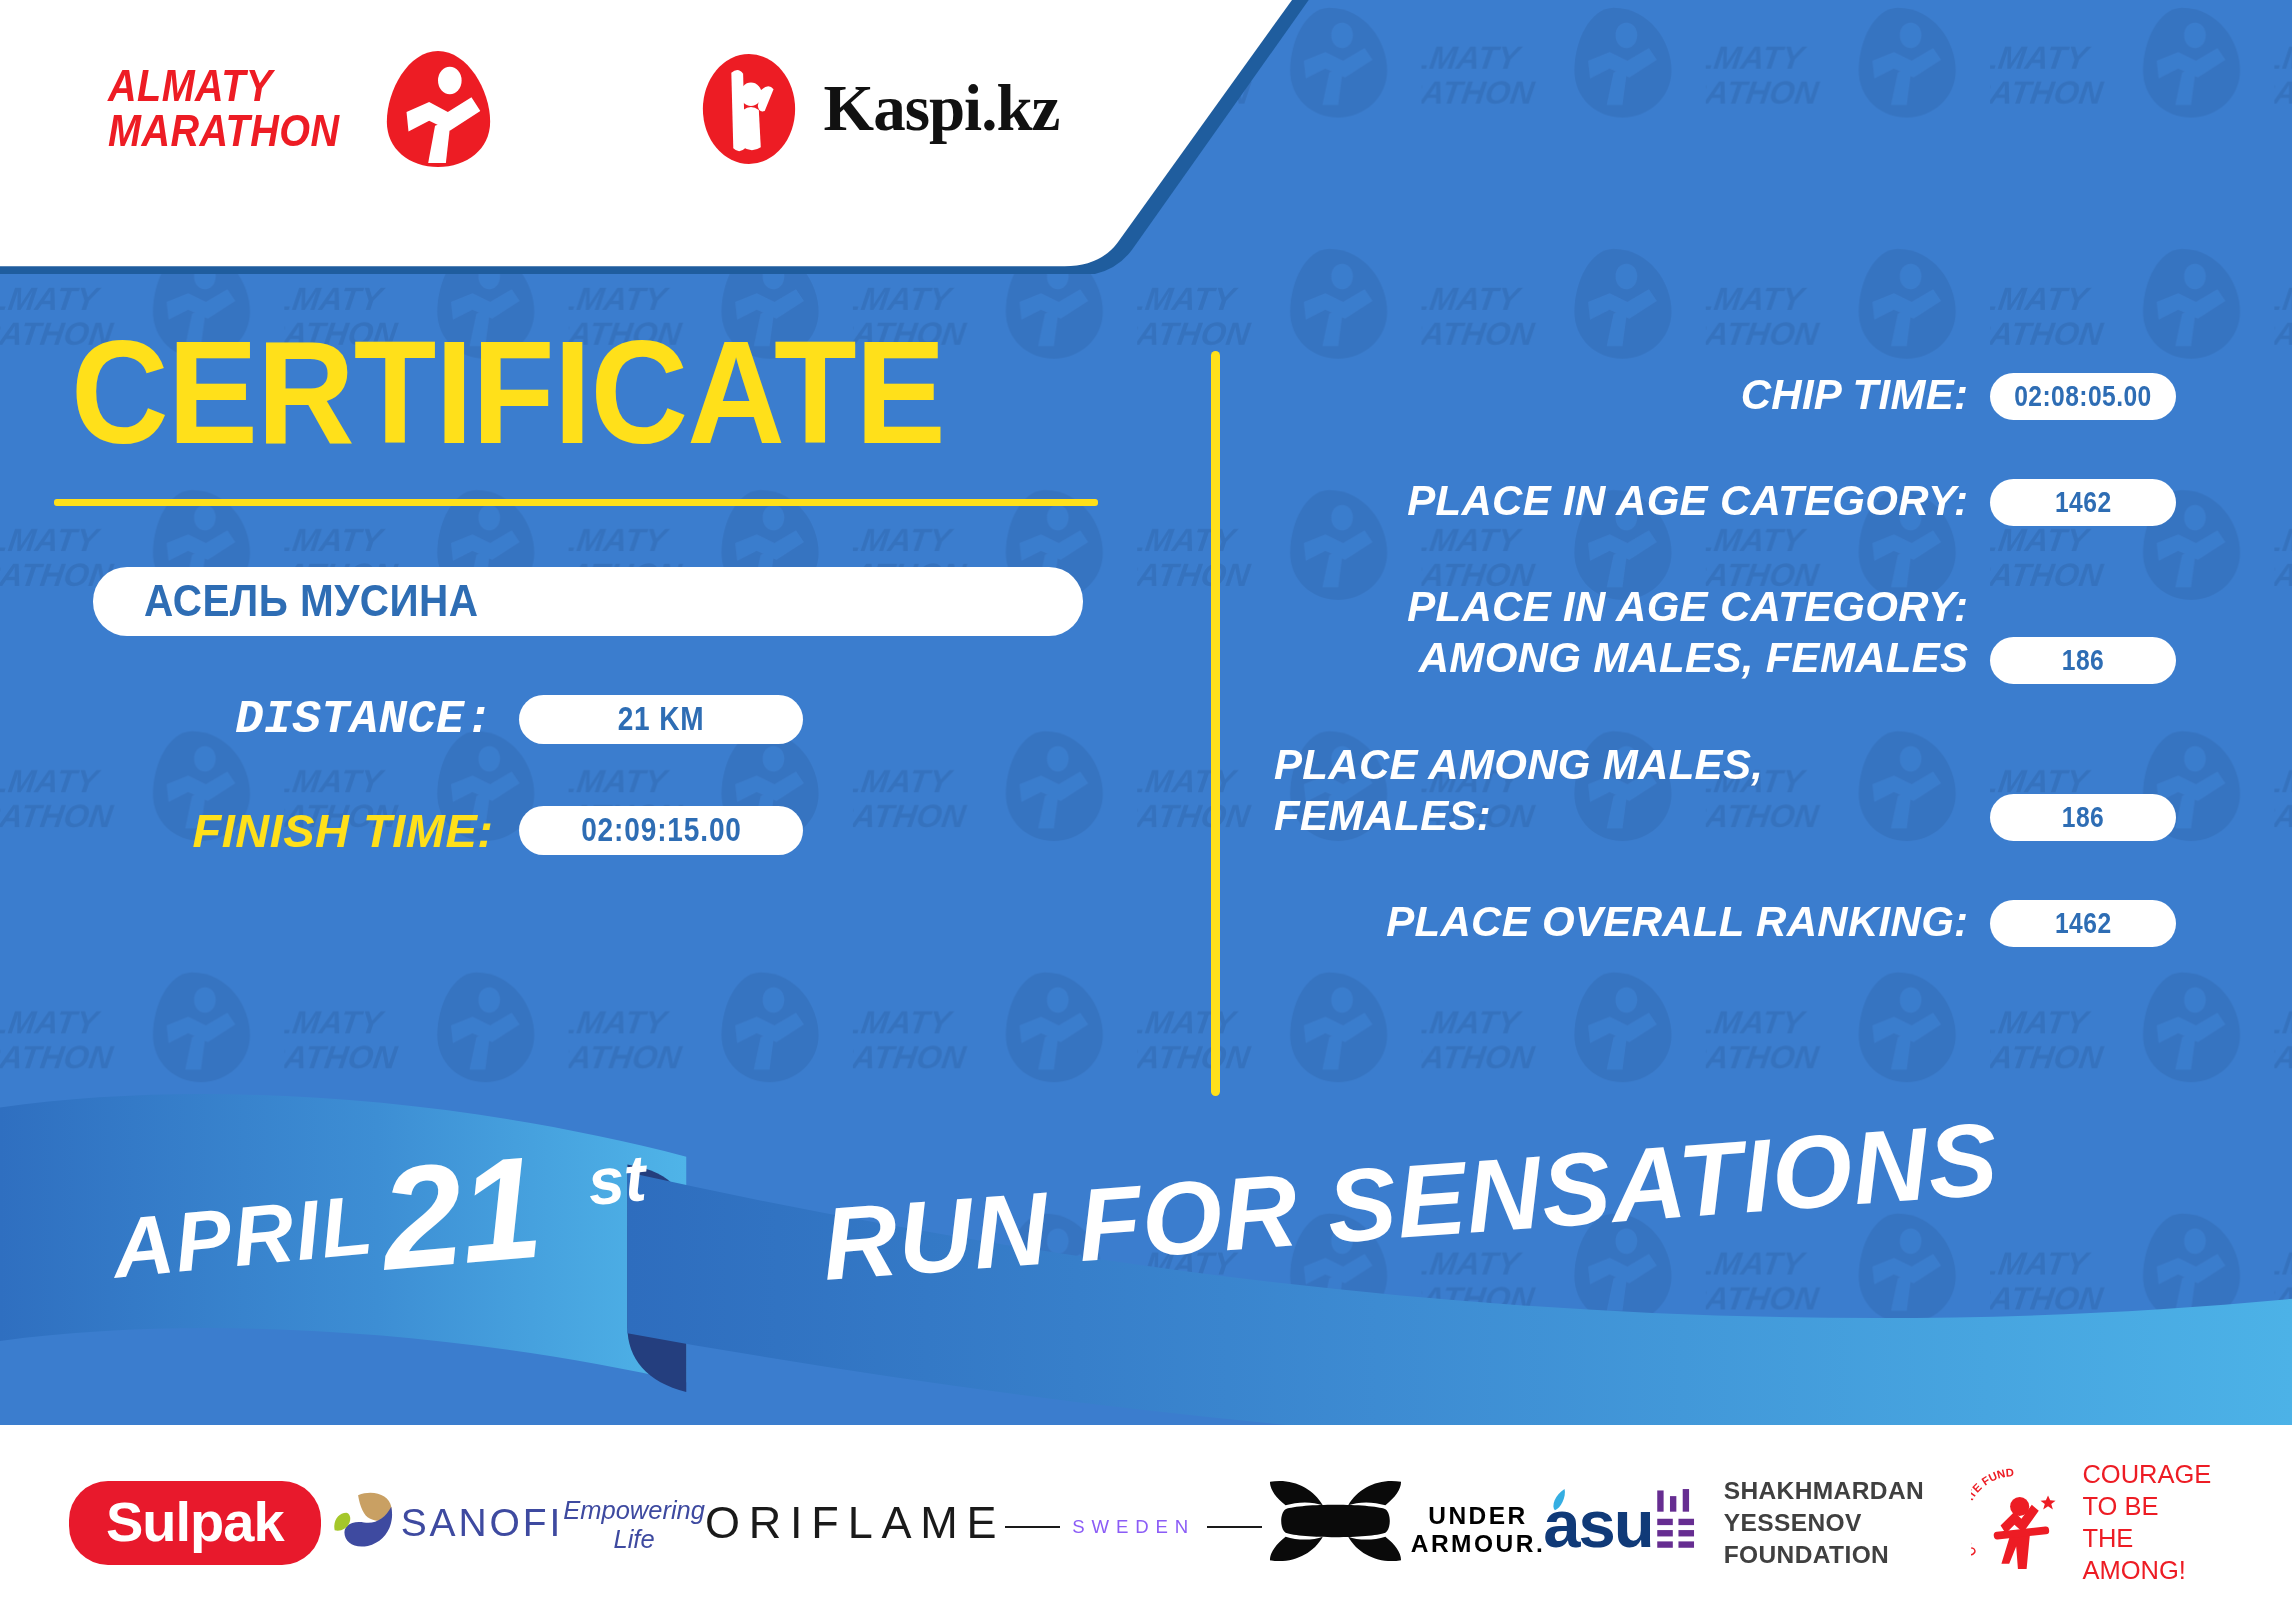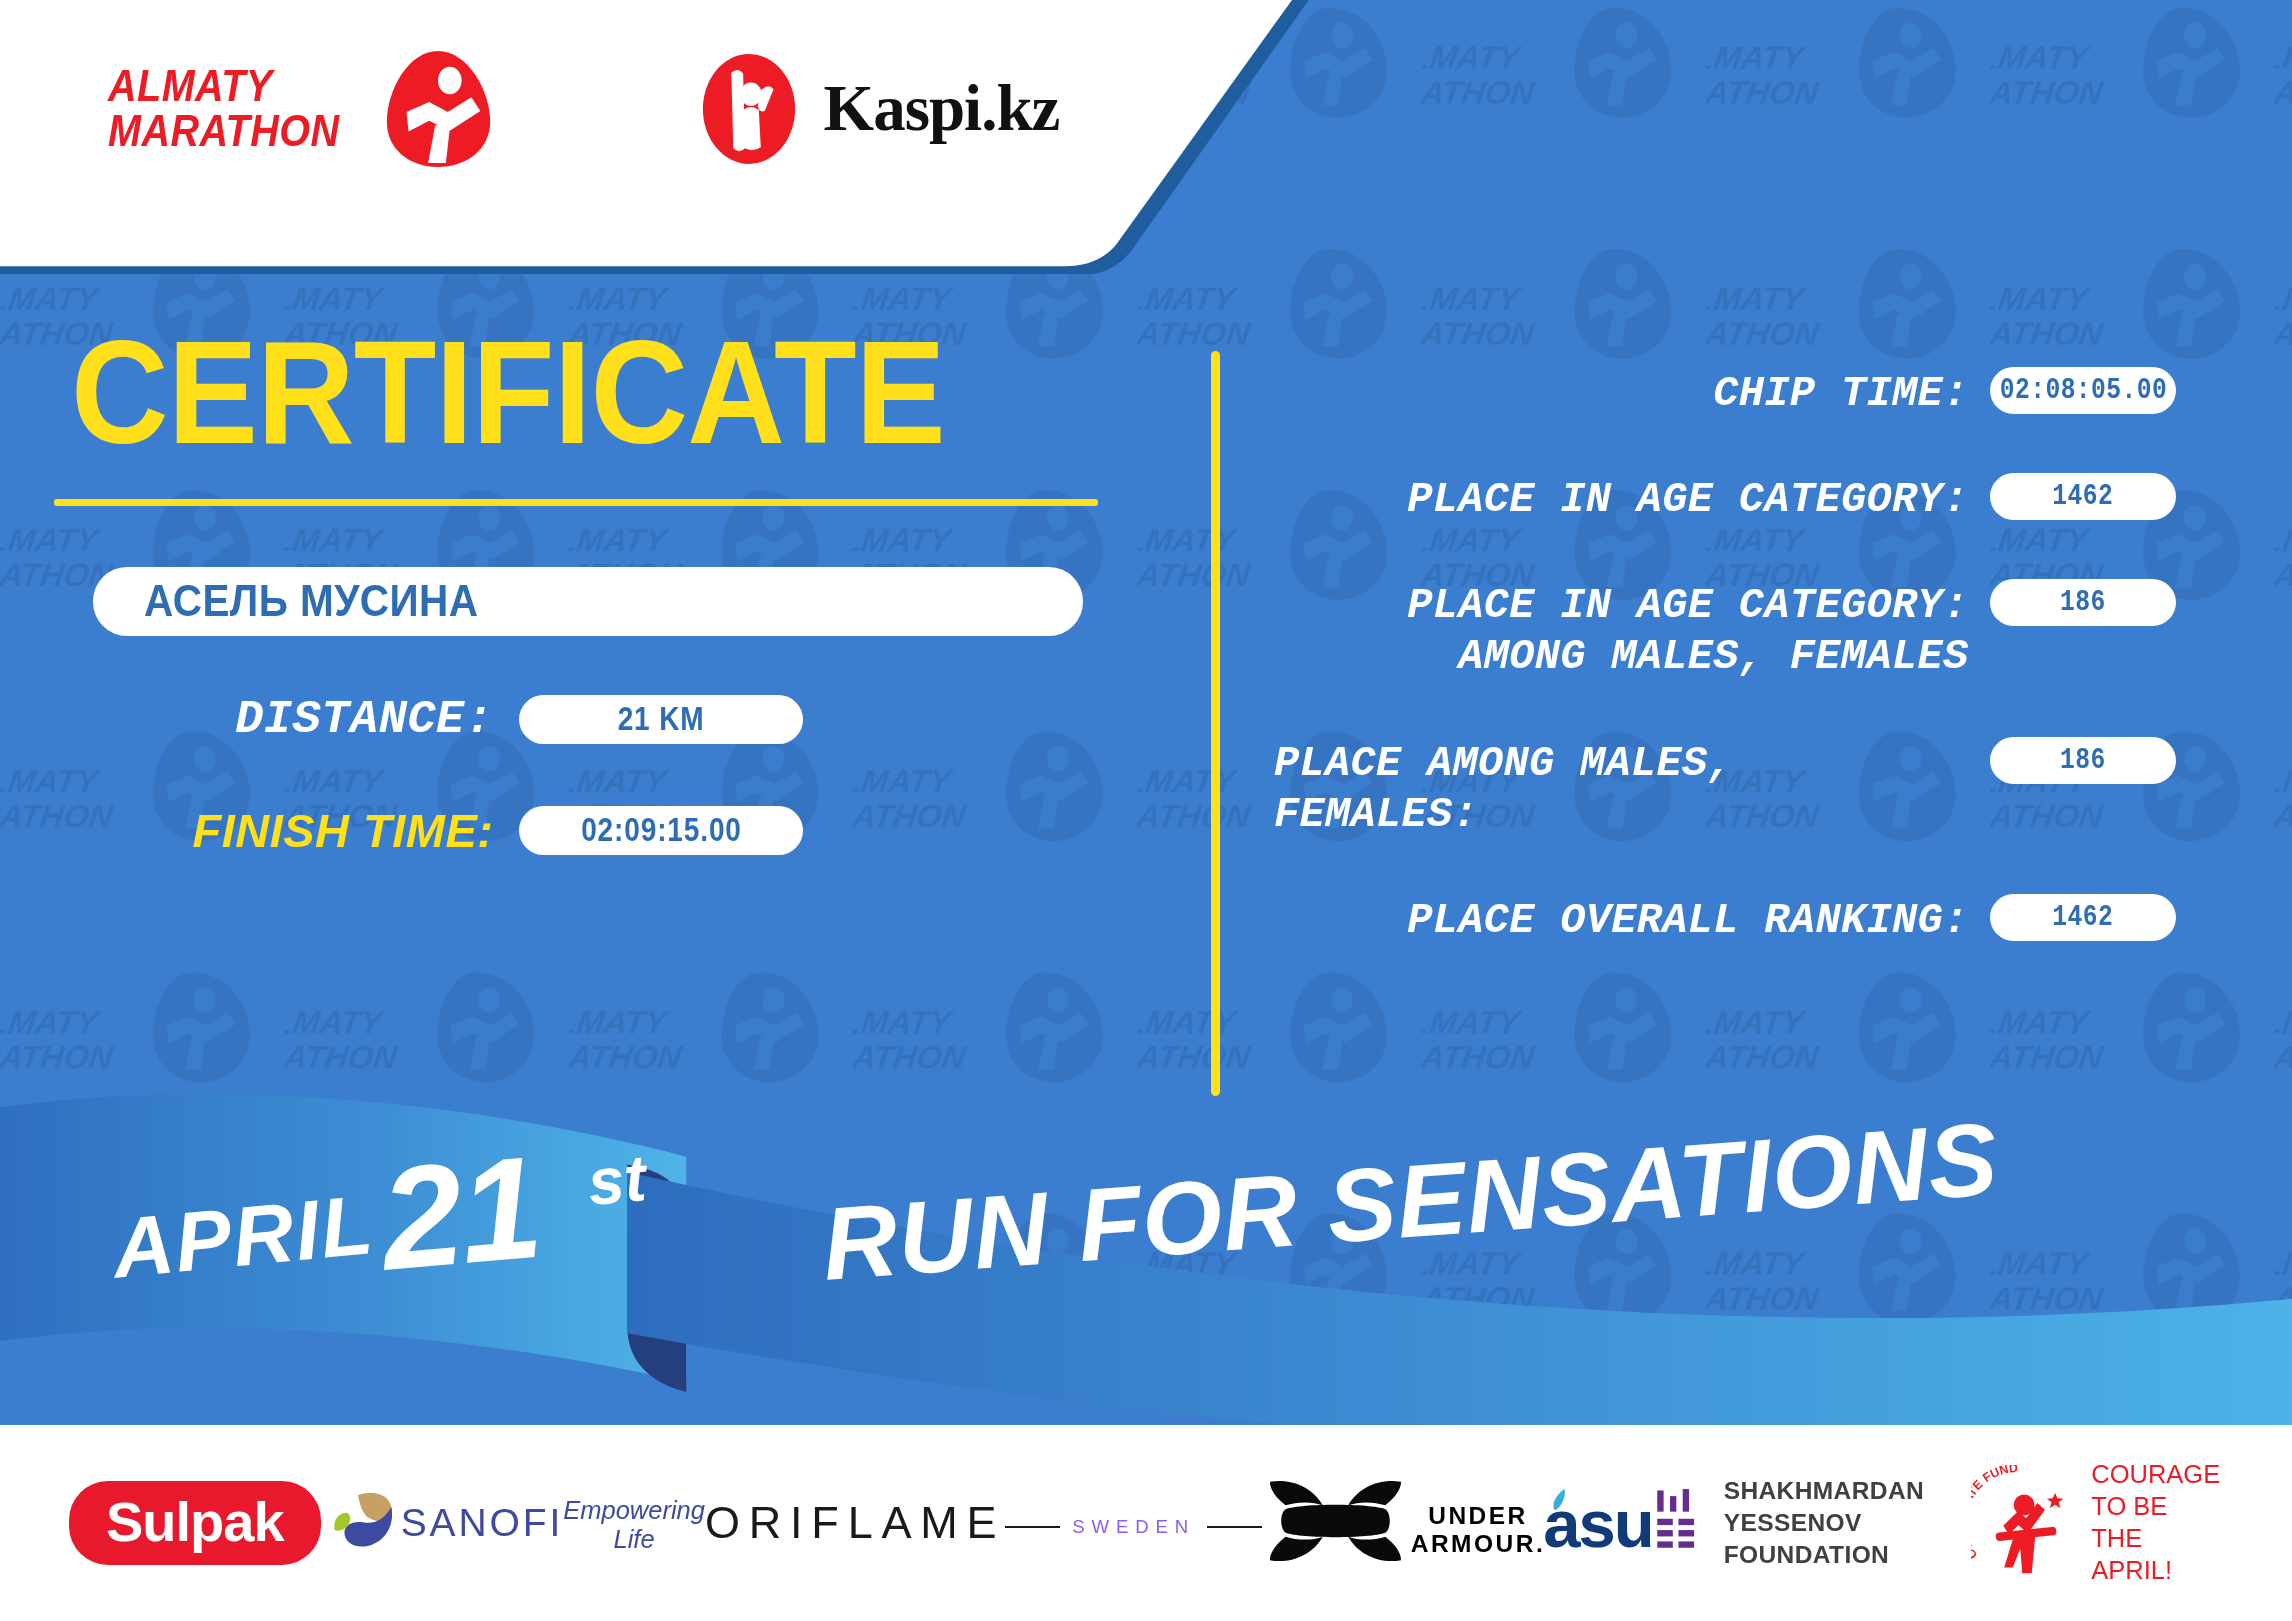--- a/index.html
+++ b/index.html
@@ -89,21 +89,21 @@
   
   .v-divider {
     position:absolute; left:1211px; top:351px;
     width:8.8px; height:745px; background:#FFE01A; border-radius:4.9px; z-index:5;
   }
 
   
   .right-col {
     position:absolute; left:1274px; top:365px; width:902px; z-index:5;
   }
-  .rrow { position:relative; display:flex; align-items:flex-start; margin-bottom:51px;font-family:Liberation Mono, monospace; }
+  .rrow { position:relative; display:flex; align-items:flex-end; margin-bottom:51px; }
   .rrow .rlbl {
     flex:1; color:#ffffff; font-weight:bold; font-style:italic;
     font-size:42px; line-height:1.22; letter-spacing:0.3px;
     padding-right:21.6px; padding-top:3.9px;
   }
   .rrow .rlbl.tright { text-align:right; }
   .rpill {
     flex:none; width:186px; height:47px; background:#ffffff;
     border-radius:23.5px; display:flex; align-items:center;
     justify-content:center; margin-top:2px;
@@ -403,20 +403,20 @@
           <circle cx="56" cy="40" r="11"></circle>
           <path d="M34 62 l16 -16 l8 8 l12 -16 l8 7 l-18 25 l-10 -9 l-10 10 Z"></path>
           <path d="M46 70 h22 l-4 42 h-10 l-2 -26 l-8 20 h-9 Z"></path>
           <rect x="26" y="66" width="64" height="9" rx="4" transform="rotate(-6 58 70)"></rect>
           <path d="M88 22 l4 9 l10 1 l-8 6 l3 10 l-9 -6 l-9 6 l3 -10 l-8 -6 l10 -1 Z" transform="scale(0.62) translate(55 22)"></path>
         </g>
       </svg>
       <div class="courage-text">
         <div>COURAGE</div>
         <div>TO BE</div>
-        <div>THE APRIL!</div>
+        <div>THE AMONG!</div>
       </div>
     </div>
 
   </div>
 
 </div>
 
 
 </body></html>

